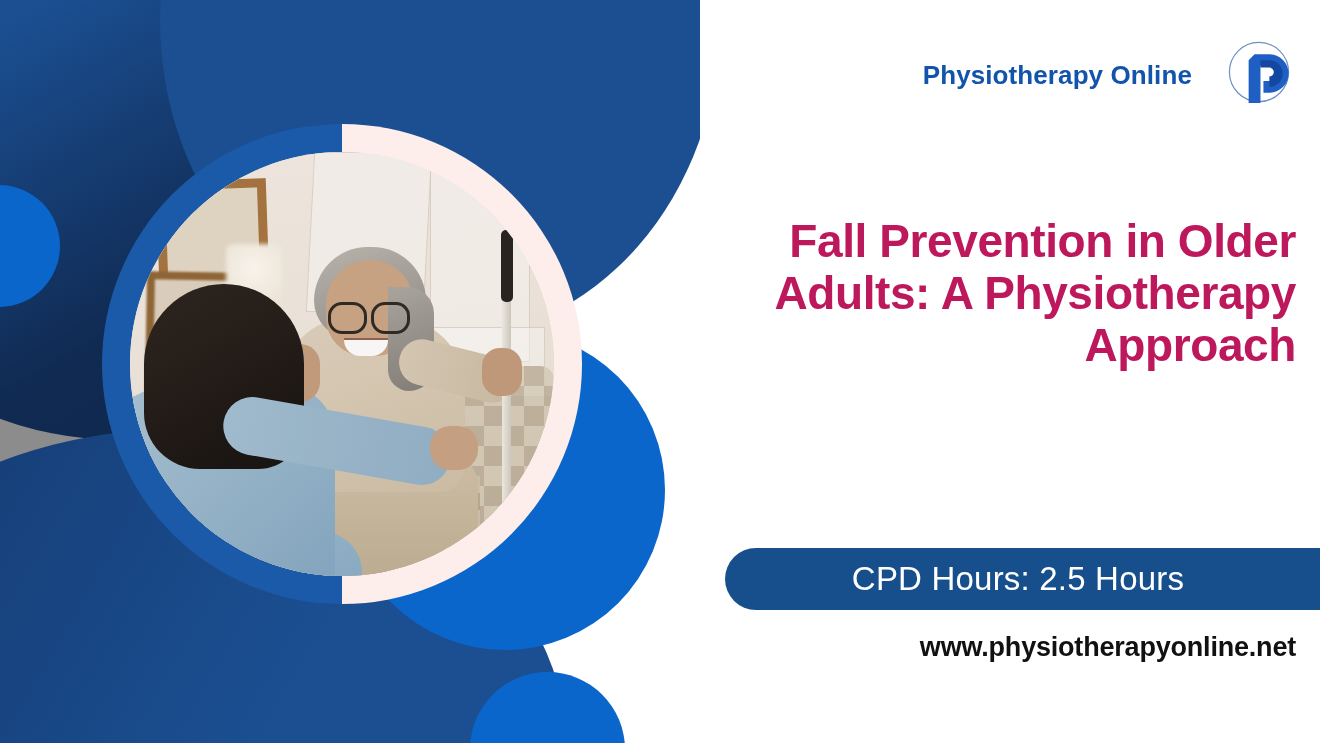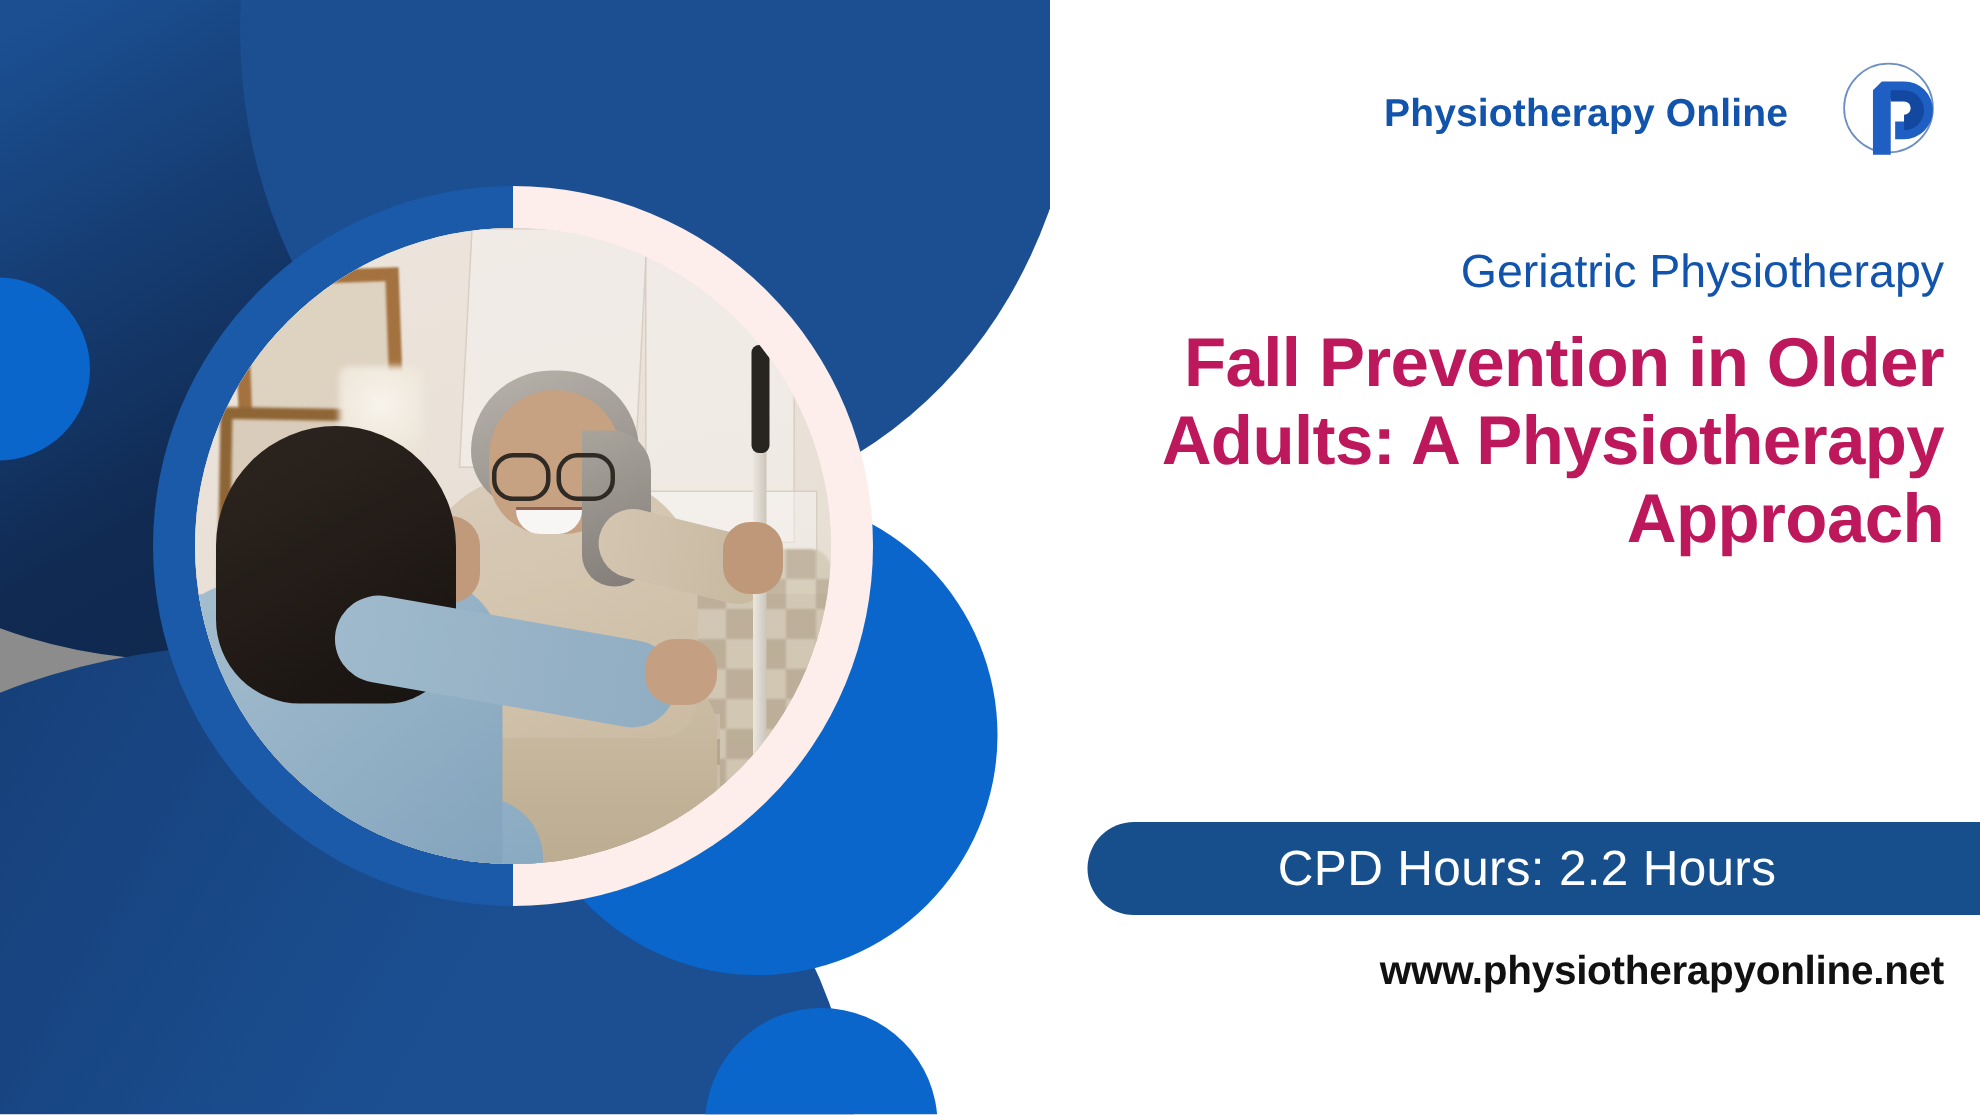--- a/index.html
+++ b/index.html
@@ -335,25 +335,24 @@
       <div class="brand-name">Physiotherapy Online</div>
       <div class="brand-logo">
         <svg viewBox="0 0 100 100" width="74" height="74" aria-hidden="true">
           <circle cx="50" cy="46" r="40" fill="none" stroke="#6d8fc4" stroke-width="1.6"></circle>
           <path d="M44 22 H64 A26 26 0 0 1 64 74 H56 V58 H64 A10 10 0 0 0 64 38 H52 V88 H36 V30 Z" fill="#1f5fc4"></path>
           <path d="M52 30 H64 A18 18 0 0 1 64 66 V52 A6 6 0 0 0 64 40 H52 Z" fill="#1348a0"></path>
         </svg>
       </div>
     </div>
 
-    <div class="eyebrow">Geriatric Physiotherapy</div>
 
     <h1 class="headline">Fall Prevention in Older Adults: A Physiotherapy Approach</h1>
 
 
     <div class="cpd-badge">
-      <span class="cpd-text">CPD Hours:  2.2 Hours</span>
+      <span class="cpd-text">CPD Hours:  2.5 Hours</span>
     </div>
 
     <div class="site-url">www.physiotherapyonline.net</div>
 
   </div>
 </div>
 
 </body></html>

